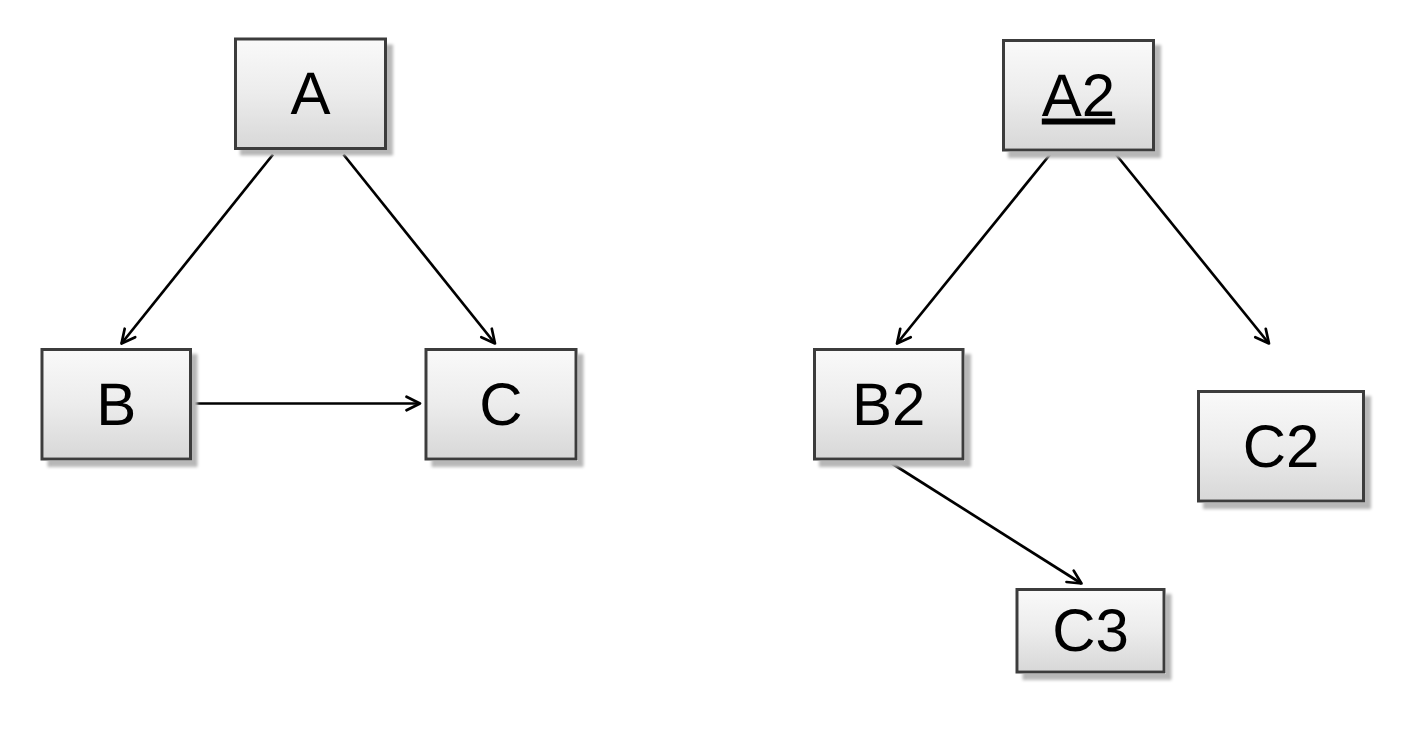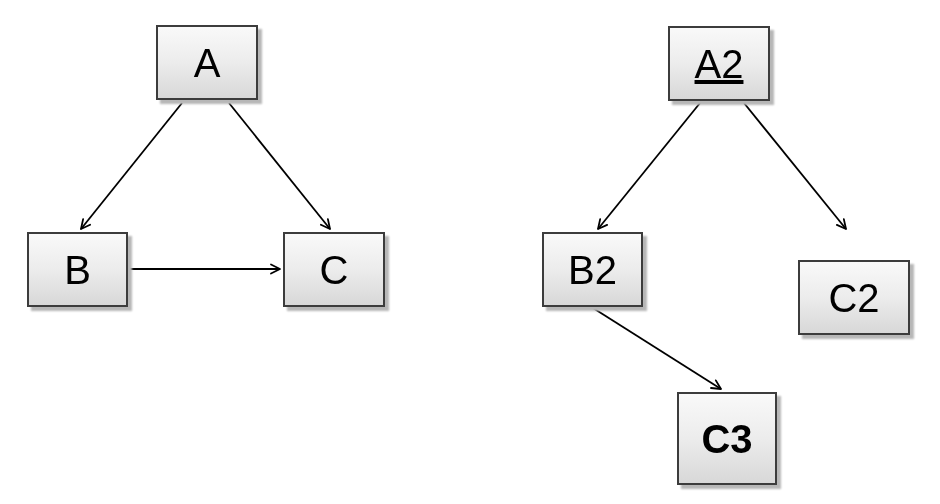--- a/index.html
+++ b/index.html
@@ -41,21 +41,21 @@
     user-select: none;
   }
   
   .node-A  { left: 156px; top:  25px; width: 102px; height: 75px; }
   .node-B  { left:  27px; top: 232px; width: 101px; height: 75px; }
   .node-C  { left: 283px; top: 232px; width: 102px; height: 75px; }
   
   .node-A2 { left: 668px; top:  26px; width: 102px; height: 75px; text-decoration: underline; }
   .node-B2 { left: 542px; top: 232px; width: 101px; height: 75px; justify-content: center; }
   .node-C2 { left: 798px; top: 232px; width: 112px; height: 75px; margin-top: 28px; }
-  .node-C3 { left: 677px; top: 392px; width: 100px; height: 93px; font-weight: bold; }
+  .node-C3 { left: 677px; top: 392px; width: 100px; height: 57px; }
 </style>
 </head>
 <body>
 
 <div class="canvas">
 
   <svg class="edges-layer" width="940" height="504" viewBox="0 0 940 504" xmlns="http://www.w3.org/2000/svg">
     <defs>
       <marker id="arrowhead" markerUnits="userSpaceOnUse" markerWidth="16" markerHeight="16" refX="11" refY="6" orient="auto">
         <path d="M2,1.5 L11,6 L2,10.5" fill="none" stroke="#000000" stroke-width="1.8" stroke-linecap="round" stroke-linejoin="round"></path>

